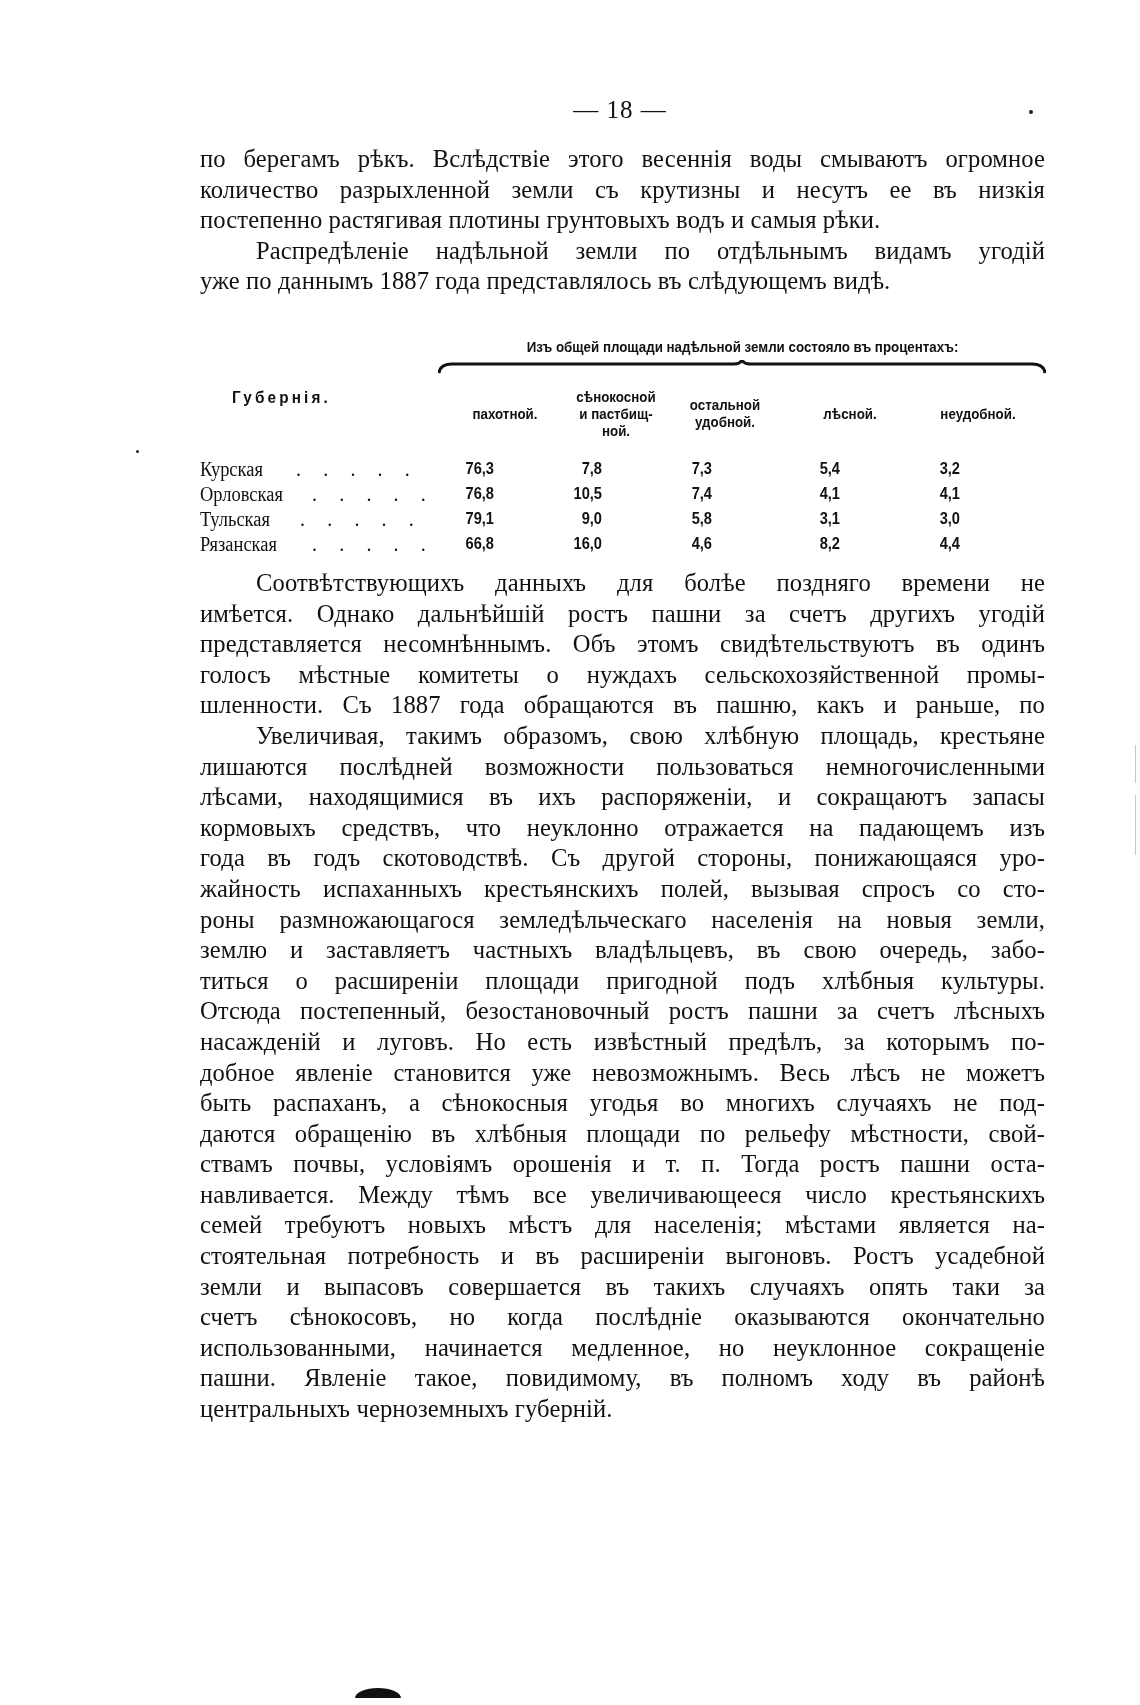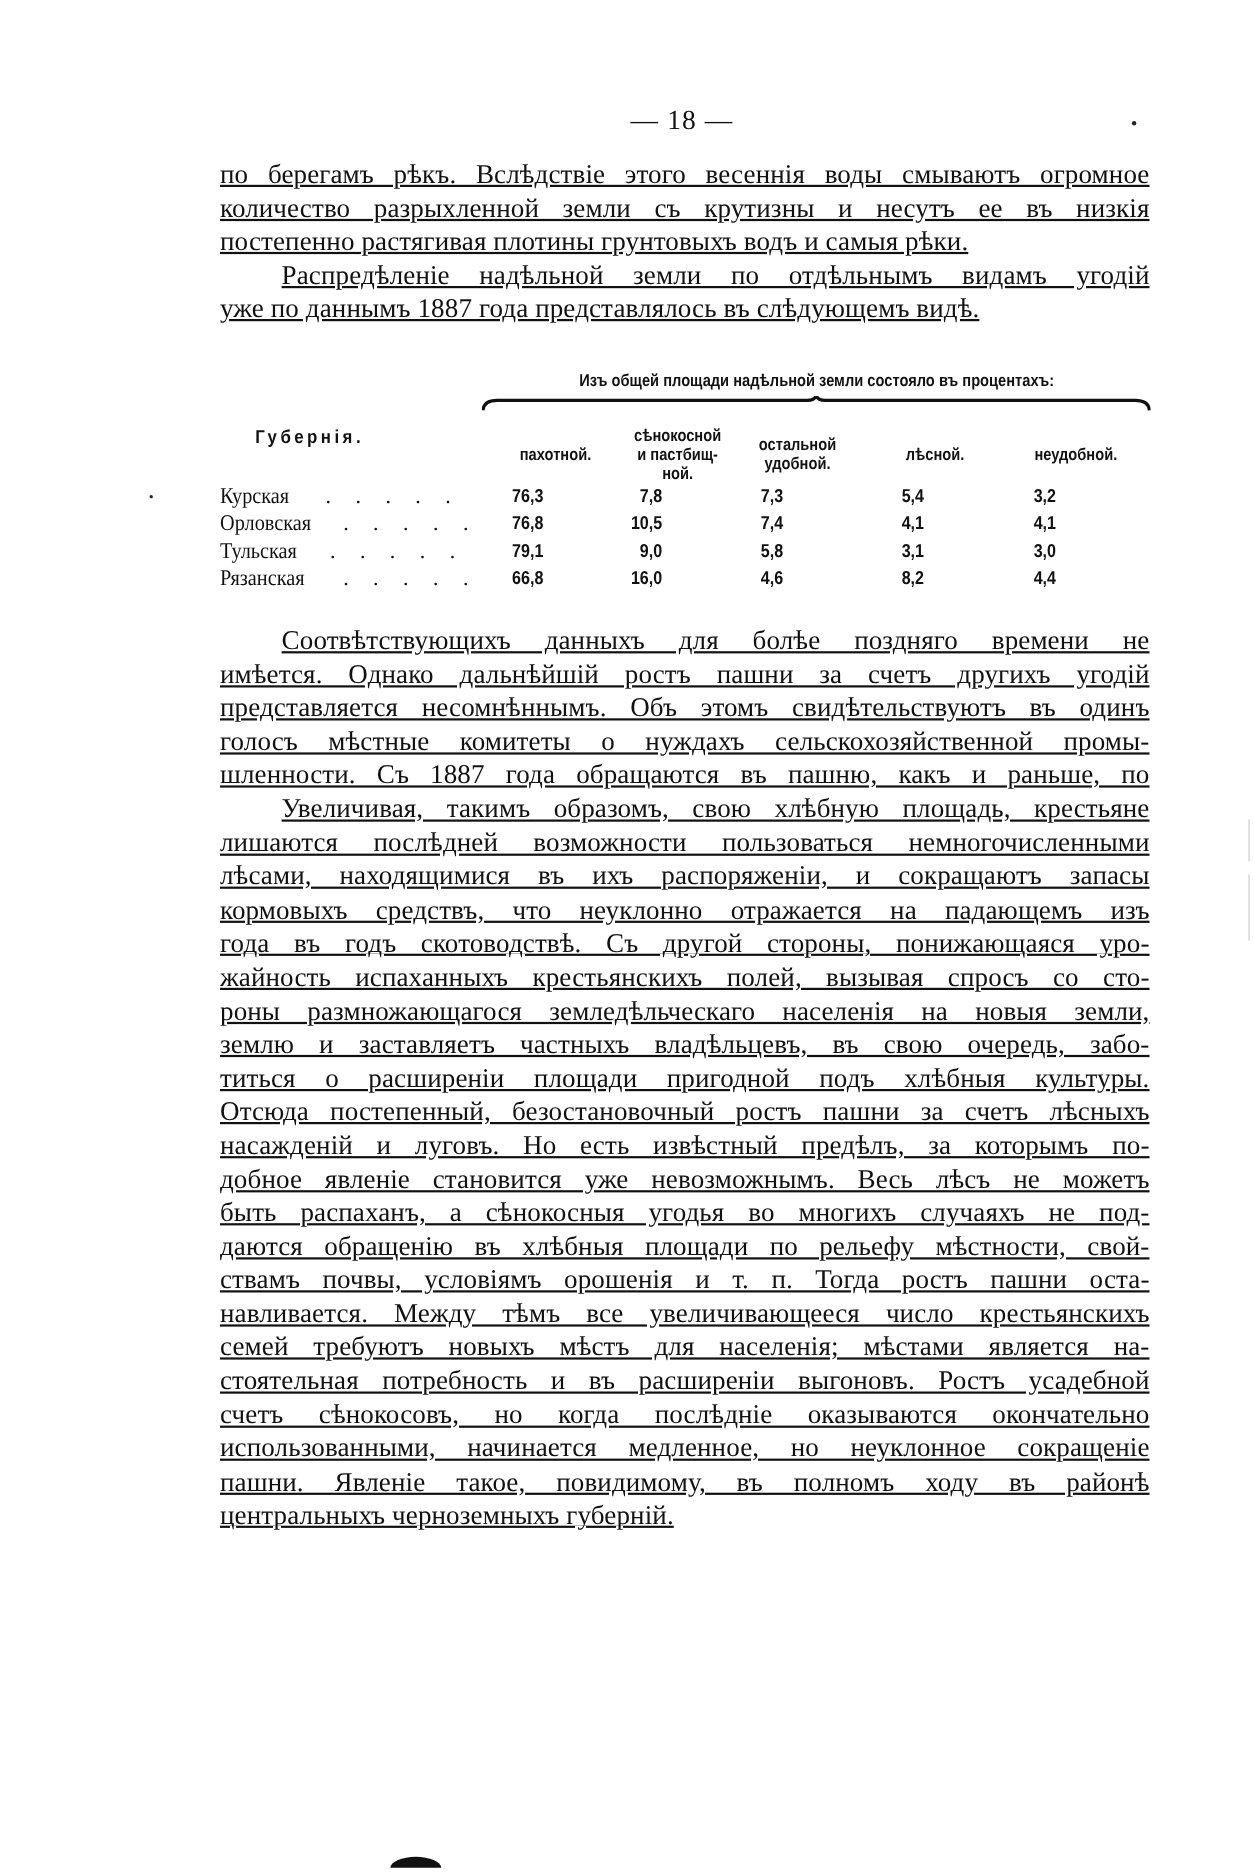--- a/index.html
+++ b/index.html
@@ -44,21 +44,20 @@
       text-align: justify;
       text-align-last: justify;
       letter-spacing: 0.1px;
     }
     .para .ln {
       display: block;
       text-align: justify;
       text-align-last: justify;
       white-space: nowrap;
       overflow: visible;
-      text-decoration: underline;
     }
     .para .ln.last {
       text-align-last: left;
     }
     .para .ln.indent {
       padding-left: 56px;
     }
     .tbl {
       position: absolute;
       left: 200px;
@@ -105,20 +104,21 @@
       line-height: 17px;
       transform: scaleX(0.86);
       white-space: nowrap;
     }
     .row {
       position: absolute;
       left: 0;
       width: 845px;
       height: 25px;
       font-size: 18.5px;
+      margin-top: 18px;
     }
     .row .name {
       position: absolute;
       left: 0;
       top: 0;
       font-family: "Liberation Serif", "DejaVu Serif", serif;
       font-size: 20.5px;
       transform: scaleX(0.9);
       transform-origin: left;
       white-space: nowrap;
@@ -265,20 +265,21 @@
     <span class="ln">титься о расширеніи площади пригодной подъ хлѣбныя культуры.</span>
     <span class="ln">Отсюда постепенный, безостановочный ростъ пашни за счетъ лѣсныхъ</span>
     <span class="ln">насажденій и луговъ. Но есть извѣстный предѣлъ, за которымъ по-</span>
     <span class="ln">добное явленіе становится уже невозможнымъ. Весь лѣсъ не можетъ</span>
     <span class="ln">быть распаханъ, а сѣнокосныя угодья во многихъ случаяхъ не под-</span>
     <span class="ln">даются обращенію въ хлѣбныя площади по рельефу мѣстности, свой-</span>
     <span class="ln">ствамъ почвы, условіямъ орошенія и т. п. Тогда ростъ пашни оста-</span>
     <span class="ln">навливается. Между тѣмъ все увеличивающееся число крестьянскихъ</span>
     <span class="ln">семей требуютъ новыхъ мѣстъ для населенія; мѣстами является на-</span>
     <span class="ln">стоятельная потребность и въ расширеніи выгоновъ. Ростъ усадебной</span>
+    <span class="ln">земли и выпасовъ совершается въ такихъ случаяхъ опять таки за</span>
     <span class="ln">счетъ сѣнокосовъ, но когда послѣдніе оказываются окончательно</span>
     <span class="ln">использованными, начинается медленное, но неуклонное сокращеніе</span>
     <span class="ln">пашни. Явленіе такое, повидимому, въ полномъ ходу въ районѣ</span>
     <span class="ln last">центральныхъ черноземныхъ губерній.</span>
   </p>
 </div>
 
 <div class="bottom-mark"></div>
 
 </body></html>

